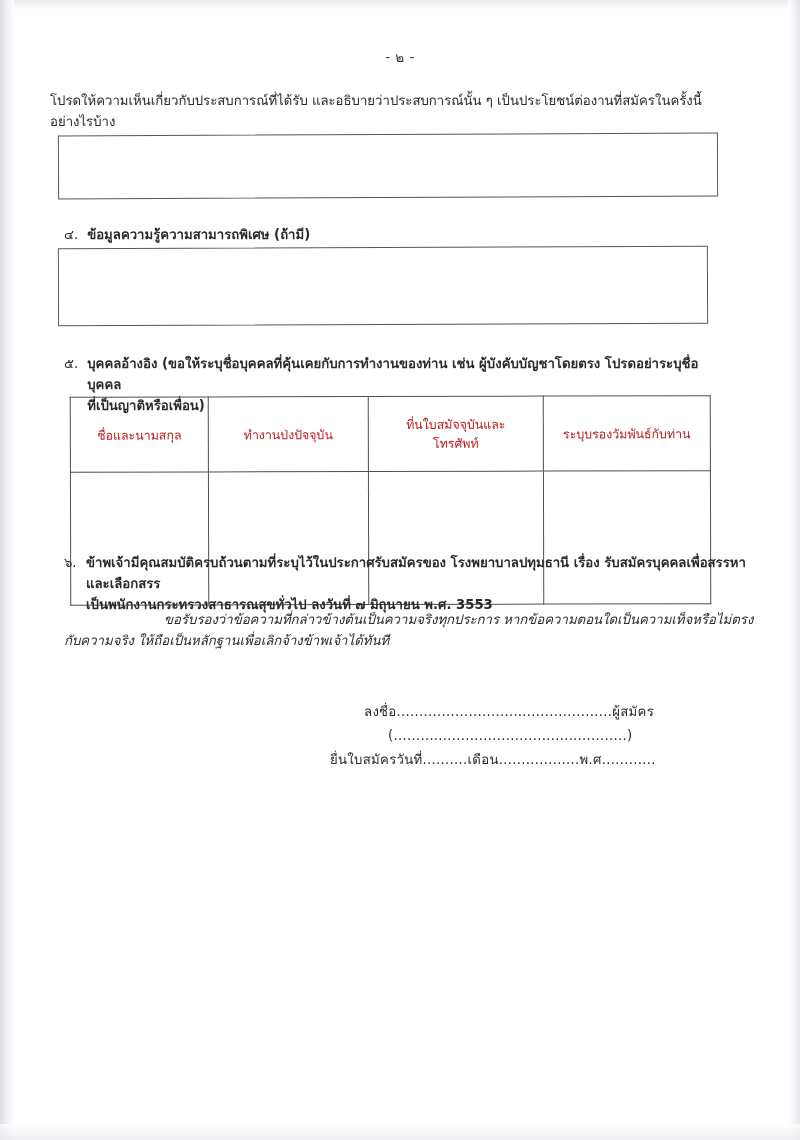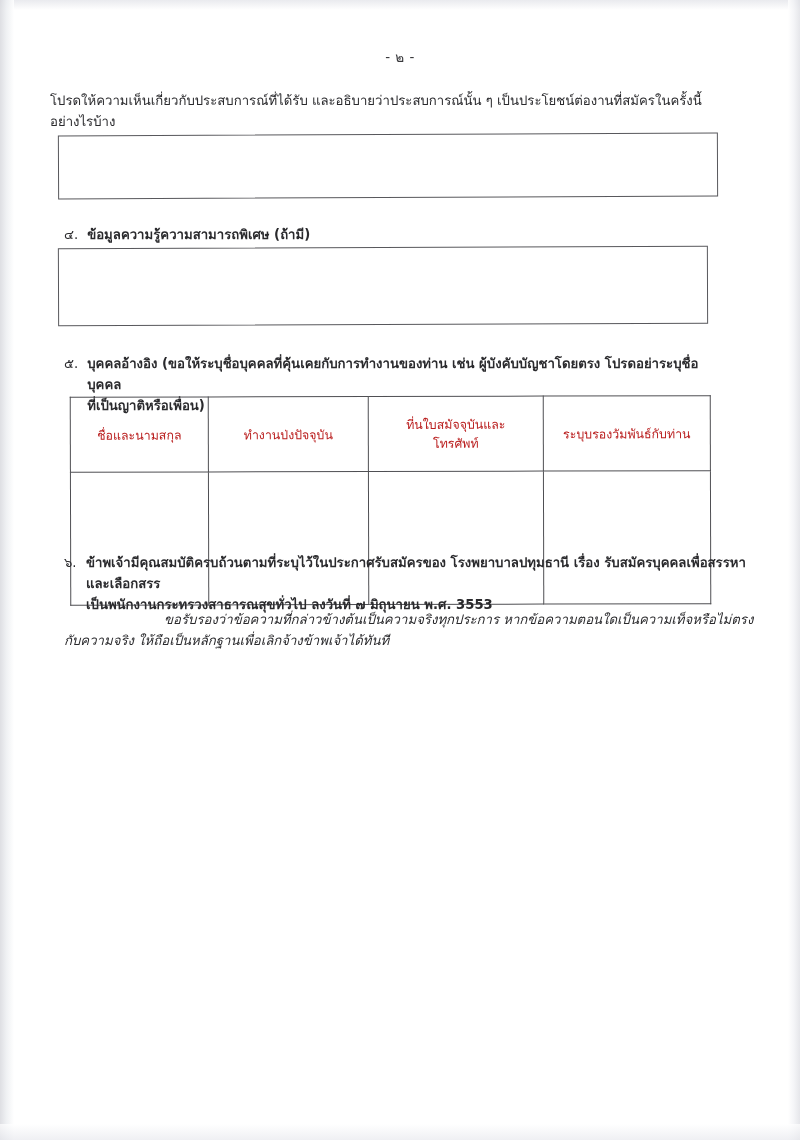--- a/index.html
+++ b/index.html
@@ -237,14 +237,19 @@
   </table>
 
   <div class="section-head sec6-head">
     <span class="section-num">๖.</span>
     <span class="section-text">ข้าพเจ้ามีคุณสมบัติครบถ้วนตามที่ระบุไว้ในประกาศรับสมัครของ โรงพยาบาลปทุมธานี เรื่อง รับสมัครบุคคลเพื่อสรรหาและเลือกสรร
 เป็นพนักงานกระทรวงสาธารณสุขทั่วไป ลงวันที่ ๗ มิถุนายน พ.ศ. 3553</span>
   </div>
 
   <div class="para certify-para">ขอรับรองว่าข้อความที่กล่าวข้างต้นเป็นความจริงทุกประการ หากข้อความตอนใดเป็นความเท็จหรือไม่ตรงกับความจริง ให้ถือเป็นหลักฐานเพื่อเลิกจ้างข้าพเจ้าได้ทันที</div>
 
+  <div class="signature-block">
+    <div class="sig-line-1 dots">ลงชื่อ................................................ผู้สมัคร</div>
+    <div class="sig-line-2 dots">(....................................................)</div>
+    <div class="sig-line-3 dots">ยื่นใบสมัครวันที่..........เดือน..................พ.ศ............</div>
+  </div>
 
 </div>
 
 </body></html>

